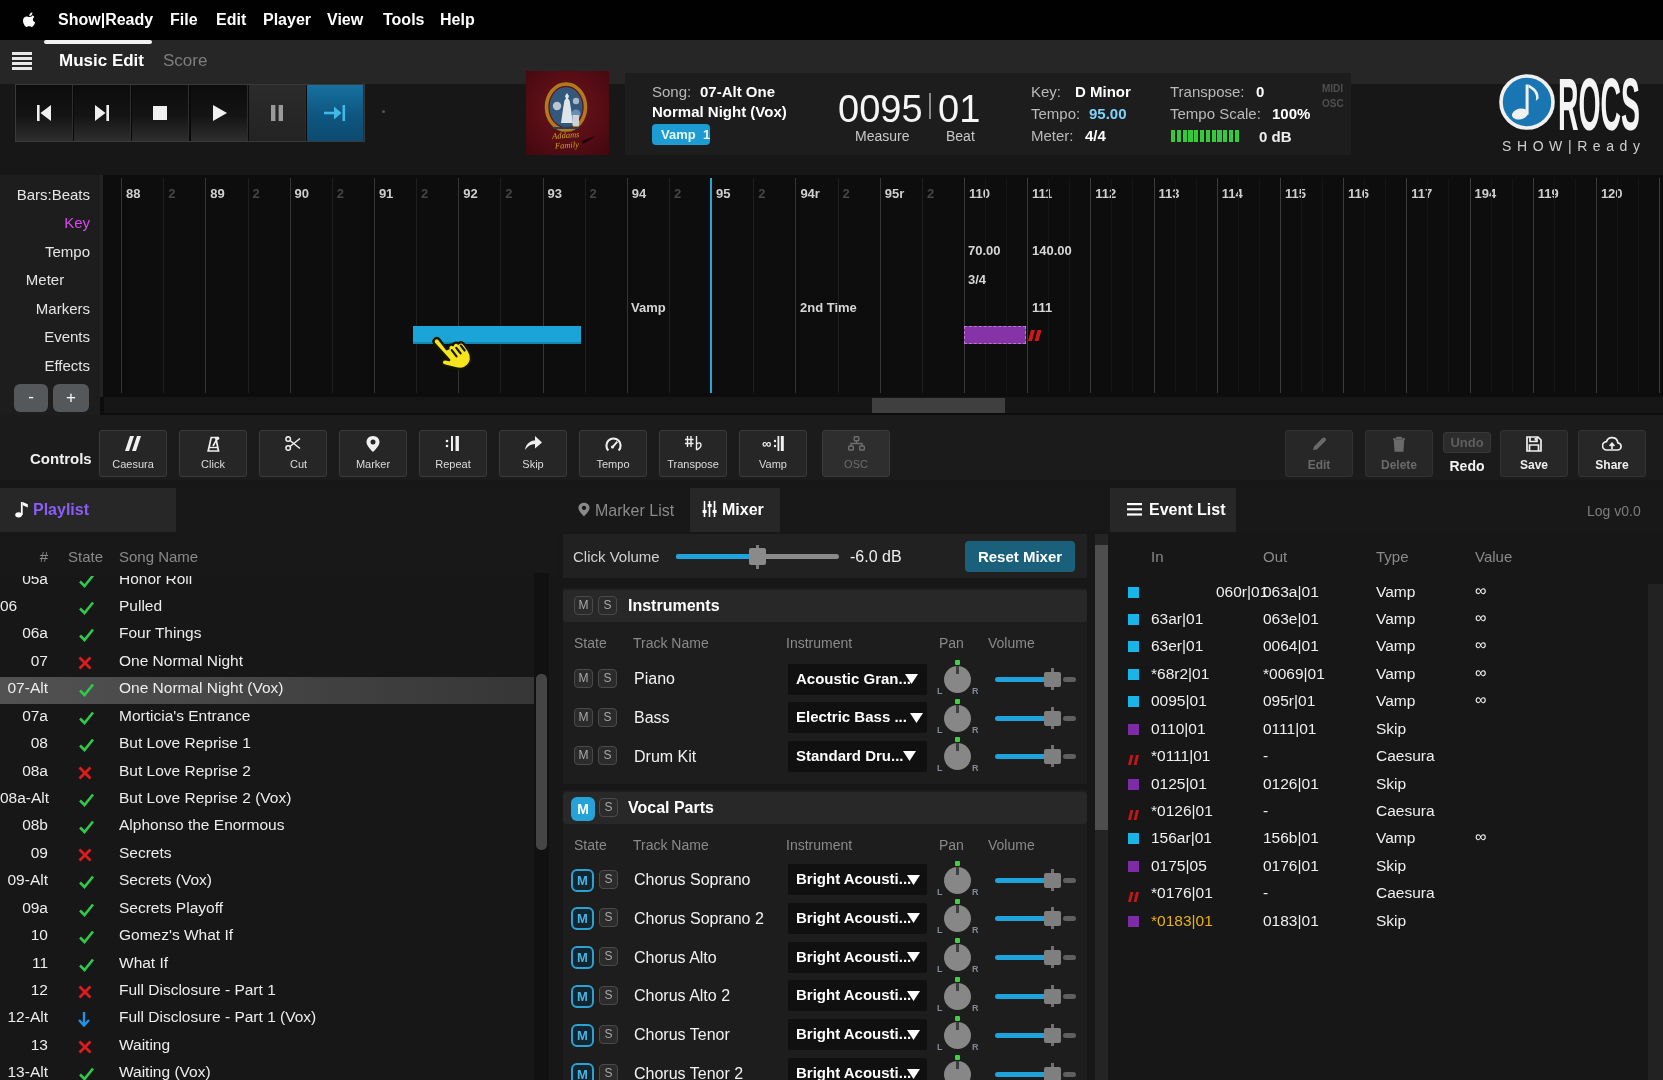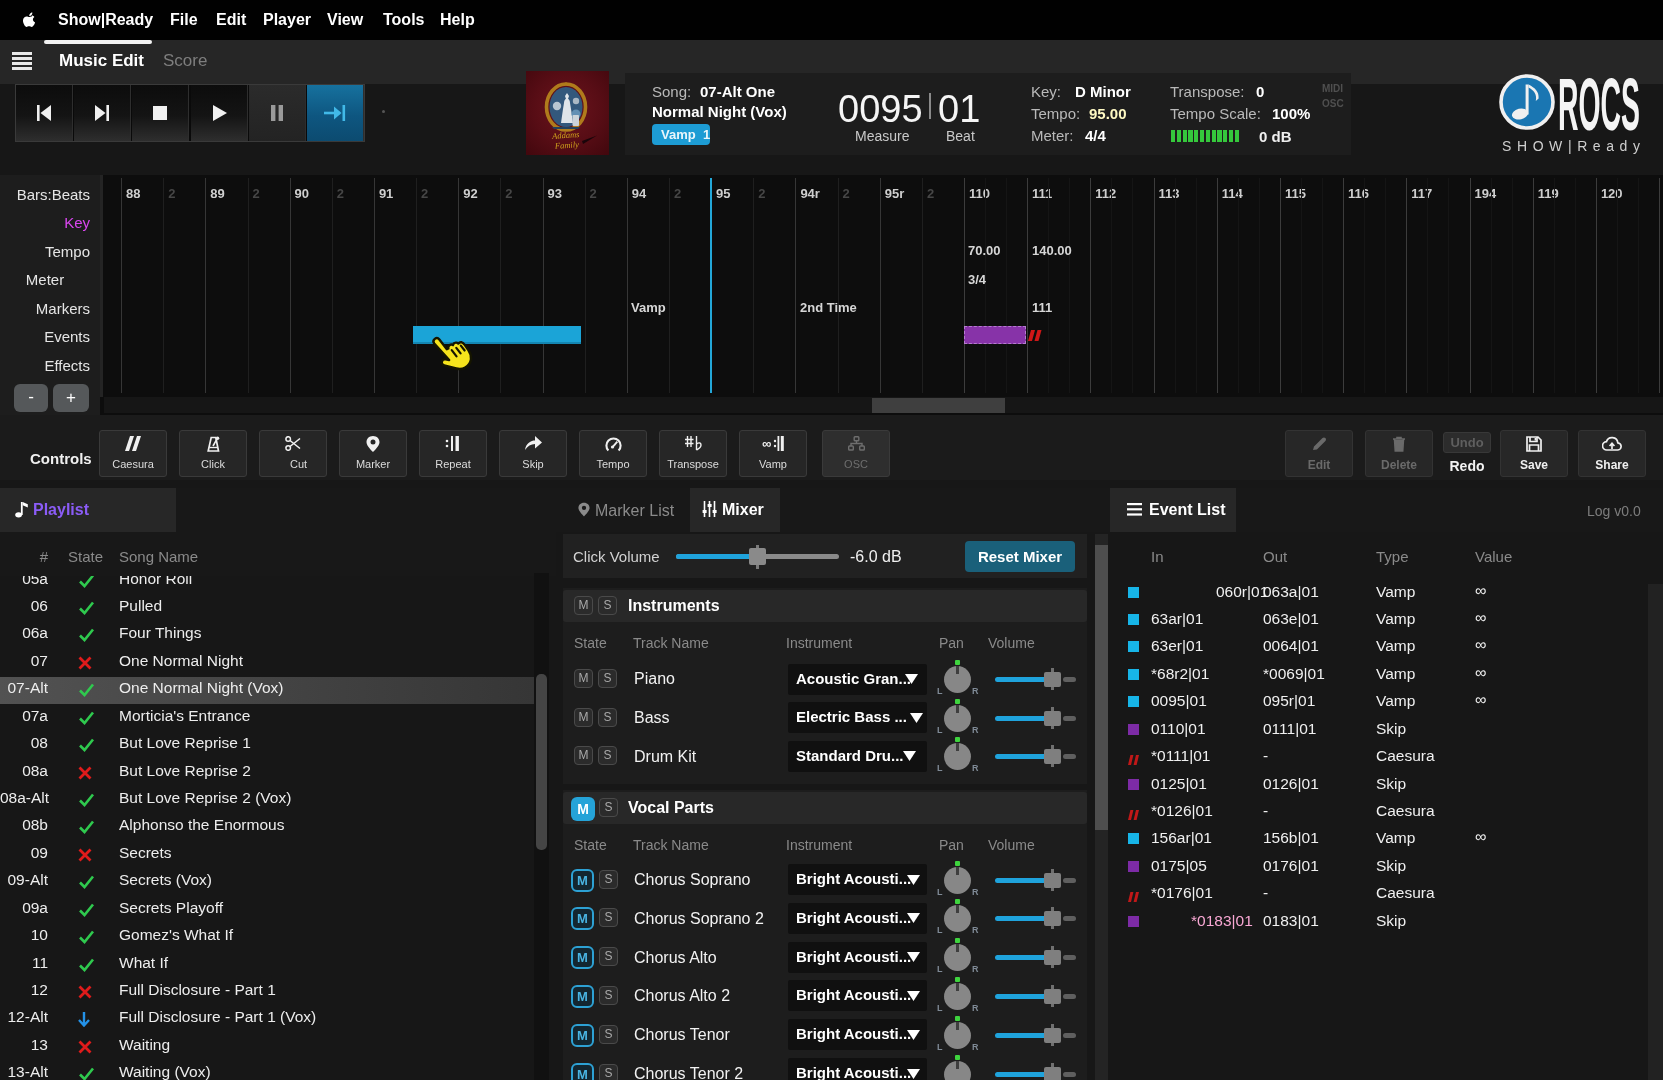--- a/index.html
+++ b/index.html
@@ -93,21 +93,21 @@
 <div class="a" style="left:652px;top:124px;width:58px;height:21px;background:#1d9cd4;border-radius:4px;"></div>
 <div class="tx" style="left:661px;top:127px;font-size:13px;font-weight:700;color:#eaf6fb;">Vamp&nbsp; 1</div>
 <div class="tx" style="left:838px;top:88px;font-size:38px;font-weight:400;color:#f5f5f5;letter-spacing:0px;">0095</div>
 <div class="a" style="left:929px;top:93px;width:2px;height:26px;background:#8a8a8a;"></div>
 <div class="tx" style="left:938px;top:88px;font-size:38px;font-weight:400;color:#f5f5f5;letter-spacing:0px;">01</div>
 <div class="tx" style="left:855px;top:128px;font-size:14px;color:#c9c9c9;">Measure</div>
 <div class="tx" style="left:946px;top:128px;font-size:14px;color:#c9c9c9;">Beat</div>
 <div class="tx" style="left:1031px;top:83px;font-size:15px;color:#b9b9b9;">Key:</div>
 <div class="tx" style="left:1075px;top:83px;font-size:15px;font-weight:700;color:#fff;">D Minor</div>
 <div class="tx" style="left:1031px;top:105px;font-size:15px;color:#b9b9b9;">Tempo:</div>
-<div class="tx" style="left:1089px;top:105px;font-size:15px;font-weight:700;color:#fef9c3;">95.00</div>
+<div class="tx" style="left:1089px;top:105px;font-size:15px;font-weight:700;color:#7dd3fc;">95.00</div>
 <div class="tx" style="left:1031px;top:127px;font-size:15px;color:#b9b9b9;">Meter:</div>
 <div class="tx" style="left:1085px;top:127px;font-size:15px;font-weight:700;color:#fff;">4/4</div>
 <div class="tx" style="left:1170px;top:83px;font-size:15px;color:#b9b9b9;">Transpose:</div>
 <div class="tx" style="left:1256px;top:83px;font-size:15px;font-weight:700;color:#fff;">0</div>
 <div class="tx" style="left:1170px;top:105px;font-size:15px;color:#b9b9b9;">Tempo Scale:</div>
 <div class="tx" style="left:1272px;top:105px;font-size:15px;font-weight:700;color:#fff;">100%</div>
 <div class="a" style="left:1171.0px;top:130px;width:4.3px;height:12px;background:#35c93c;"></div>
 <div class="a" style="left:1176.8px;top:130px;width:4.3px;height:12px;background:#35c93c;"></div>
 <div class="a" style="left:1182.6px;top:130px;width:4.3px;height:12px;background:#35c93c;"></div>
 <div class="a" style="left:1188.4px;top:130px;width:4.3px;height:12px;background:#35c93c;"></div>
@@ -415,21 +415,21 @@
 <div class="tx" style="left:1587px;top:503px;font-size:14px;color:#7d7d7d;">Log v0.0</div>
 <div class="tx" style="left:30px;top:548px;width:18px;text-align:right;font-size:15px;color:#8a8a8a;">#</div>
 <div class="tx" style="left:68px;top:548px;font-size:15px;color:#8a8a8a;">State</div>
 <div class="tx" style="left:119px;top:548px;font-size:15px;color:#8a8a8a;">Song Name</div>
 <div class="a" style="left:0px;top:676.6px;width:534px;height:27.4px;background:linear-gradient(90deg,#525252,#363636);"></div>
 <div class="tx" style="left:0px;top:569.6px;width:48px;text-align:right;font-size:15.5px;color:#ededed;">05a</div>
 <div class="a" style="left:78px;top:573.6px;"><svg width="17" height="14" viewBox="0 0 17 14">
         <path d="M2 7.5 L6.5 12 L15 1.5" stroke="#2fc94e" stroke-width="2.6" fill="none"></path>
       </svg></div>
 <div class="tx" style="left:119px;top:569.6px;font-size:15.5px;color:#ededed;">Honor Roll</div>
-<div class="tx" style="left:0px;top:597.0px;width:48px;text-align:right;font-size:15.5px;color:#ededed;">06</div>
+<div class="tx" style="left:0px;top:597.0px;width:48px;font-size:15.5px;color:#ededed;">06</div>
 <div class="a" style="left:78px;top:601.0px;"><svg width="17" height="14" viewBox="0 0 17 14">
         <path d="M2 7.5 L6.5 12 L15 1.5" stroke="#2fc94e" stroke-width="2.6" fill="none"></path>
       </svg></div>
 <div class="tx" style="left:119px;top:597.0px;font-size:15.5px;color:#ededed;">Pulled</div>
 <div class="tx" style="left:0px;top:624.4px;width:48px;text-align:right;font-size:15.5px;color:#ededed;">06a</div>
 <div class="a" style="left:78px;top:628.4px;"><svg width="17" height="14" viewBox="0 0 17 14">
         <path d="M2 7.5 L6.5 12 L15 1.5" stroke="#2fc94e" stroke-width="2.6" fill="none"></path>
       </svg></div>
 <div class="tx" style="left:119px;top:624.4px;font-size:15.5px;color:#ededed;">Four Things</div>
 <div class="tx" style="left:0px;top:651.9px;width:48px;text-align:right;font-size:15.5px;color:#ededed;">07</div>
@@ -760,16 +760,16 @@
 <div class="tx" style="left:1263px;top:856.8px;font-size:15.5px;color:#f0f0f0;">0176|01</div>
 <div class="tx" style="left:1376px;top:856.8px;font-size:15.5px;color:#f0f0f0;">Skip</div>
 <div class="a" style="left:1128px;top:888.2px;"><svg width="11" height="10" viewBox="0 0 11 10">
         <path d="M2.4 0 L5.4 0 L3 10 L0 10Z" fill="#c01818"></path>
         <path d="M8 0 L11 0 L8.6 10 L5.6 10Z" fill="#c01818"></path>
       </svg></div>
 <div class="tx" style="left:1151px;top:884.2px;font-size:15.5px;color:#f0f0f0;">*0176|01</div>
 <div class="tx" style="left:1263px;top:884.2px;font-size:15.5px;color:#f0f0f0;">-</div>
 <div class="tx" style="left:1376px;top:884.2px;font-size:15.5px;color:#f0f0f0;">Caesura</div>
 <div class="a" style="left:1128px;top:915.6px;width:11px;height:11px;background:#7d2ba6;"></div>
-<div class="tx" style="left:1151px;top:911.6px;font-size:15.5px;color:#f9a8d4;margin-left:40px;">*0183|01</div>
+<div class="tx" style="left:1151px;top:911.6px;font-size:15.5px;color:#eab308;">*0183|01</div>
 <div class="tx" style="left:1263px;top:911.6px;font-size:15.5px;color:#f0f0f0;">0183|01</div>
 <div class="tx" style="left:1376px;top:911.6px;font-size:15.5px;color:#f0f0f0;">Skip</div>
 <div class="a" style="left:1648px;top:584px;width:15px;height:496px;background:#222;"></div>
 </div>
 </body></html>

